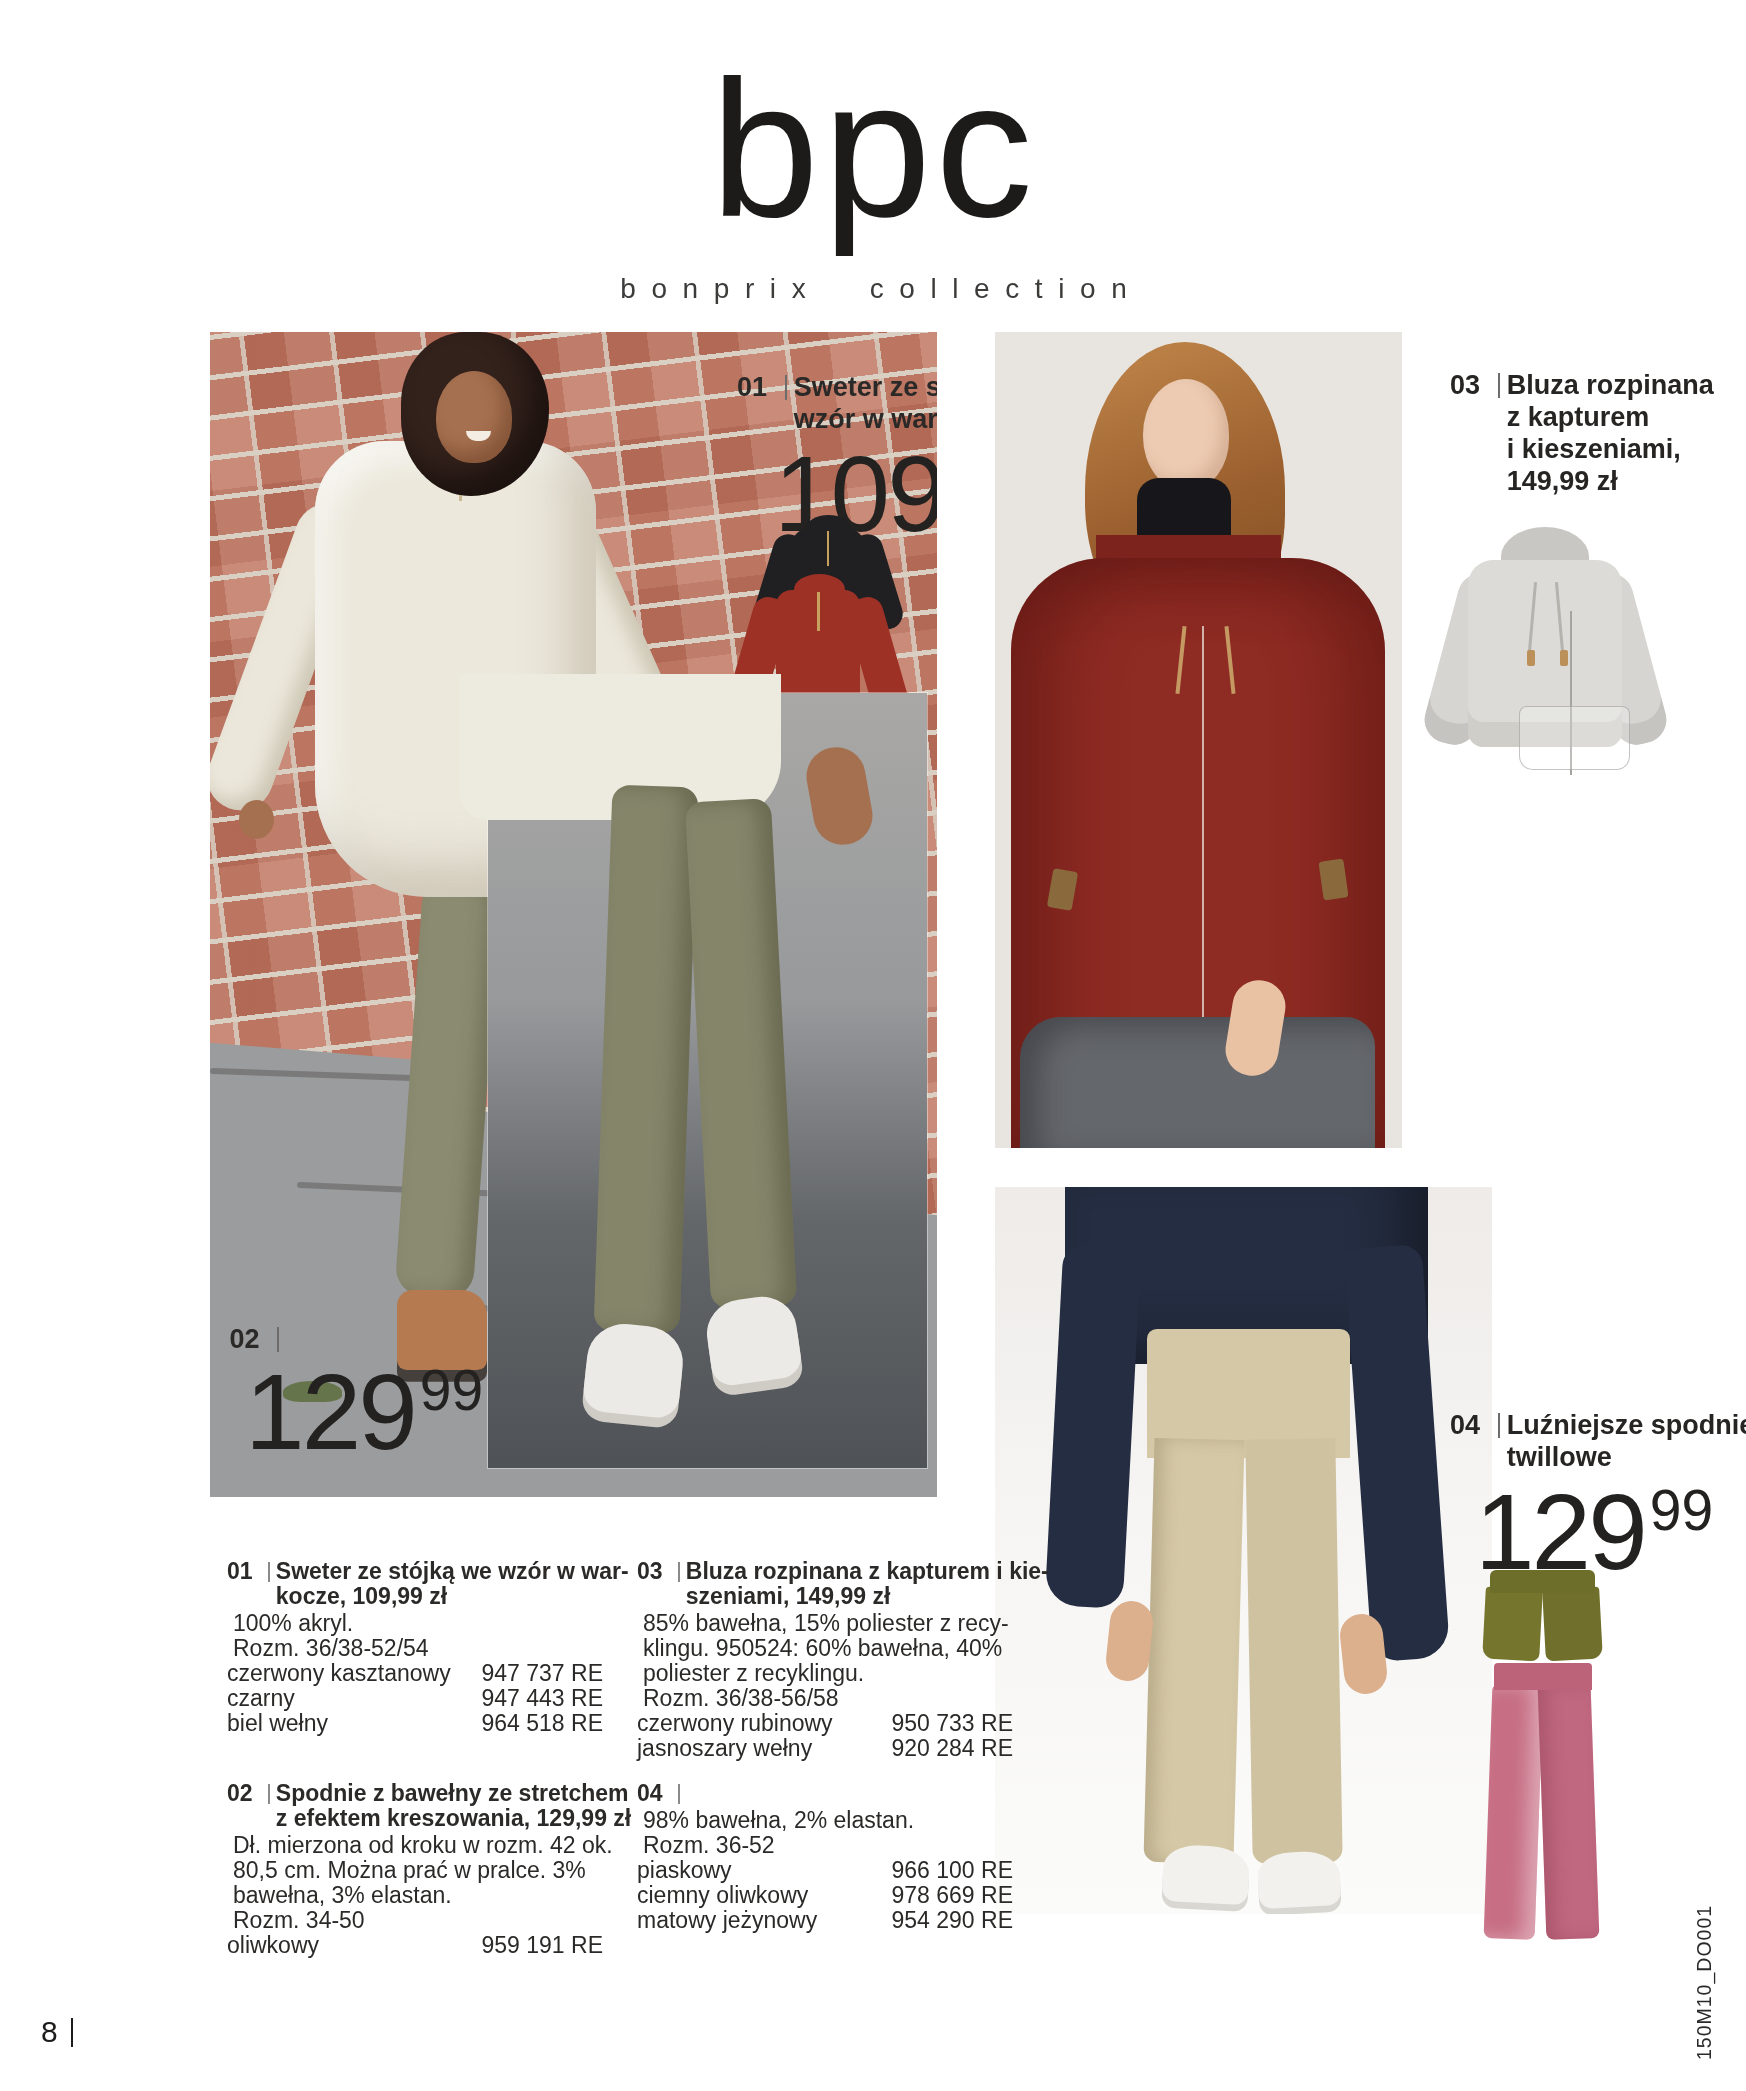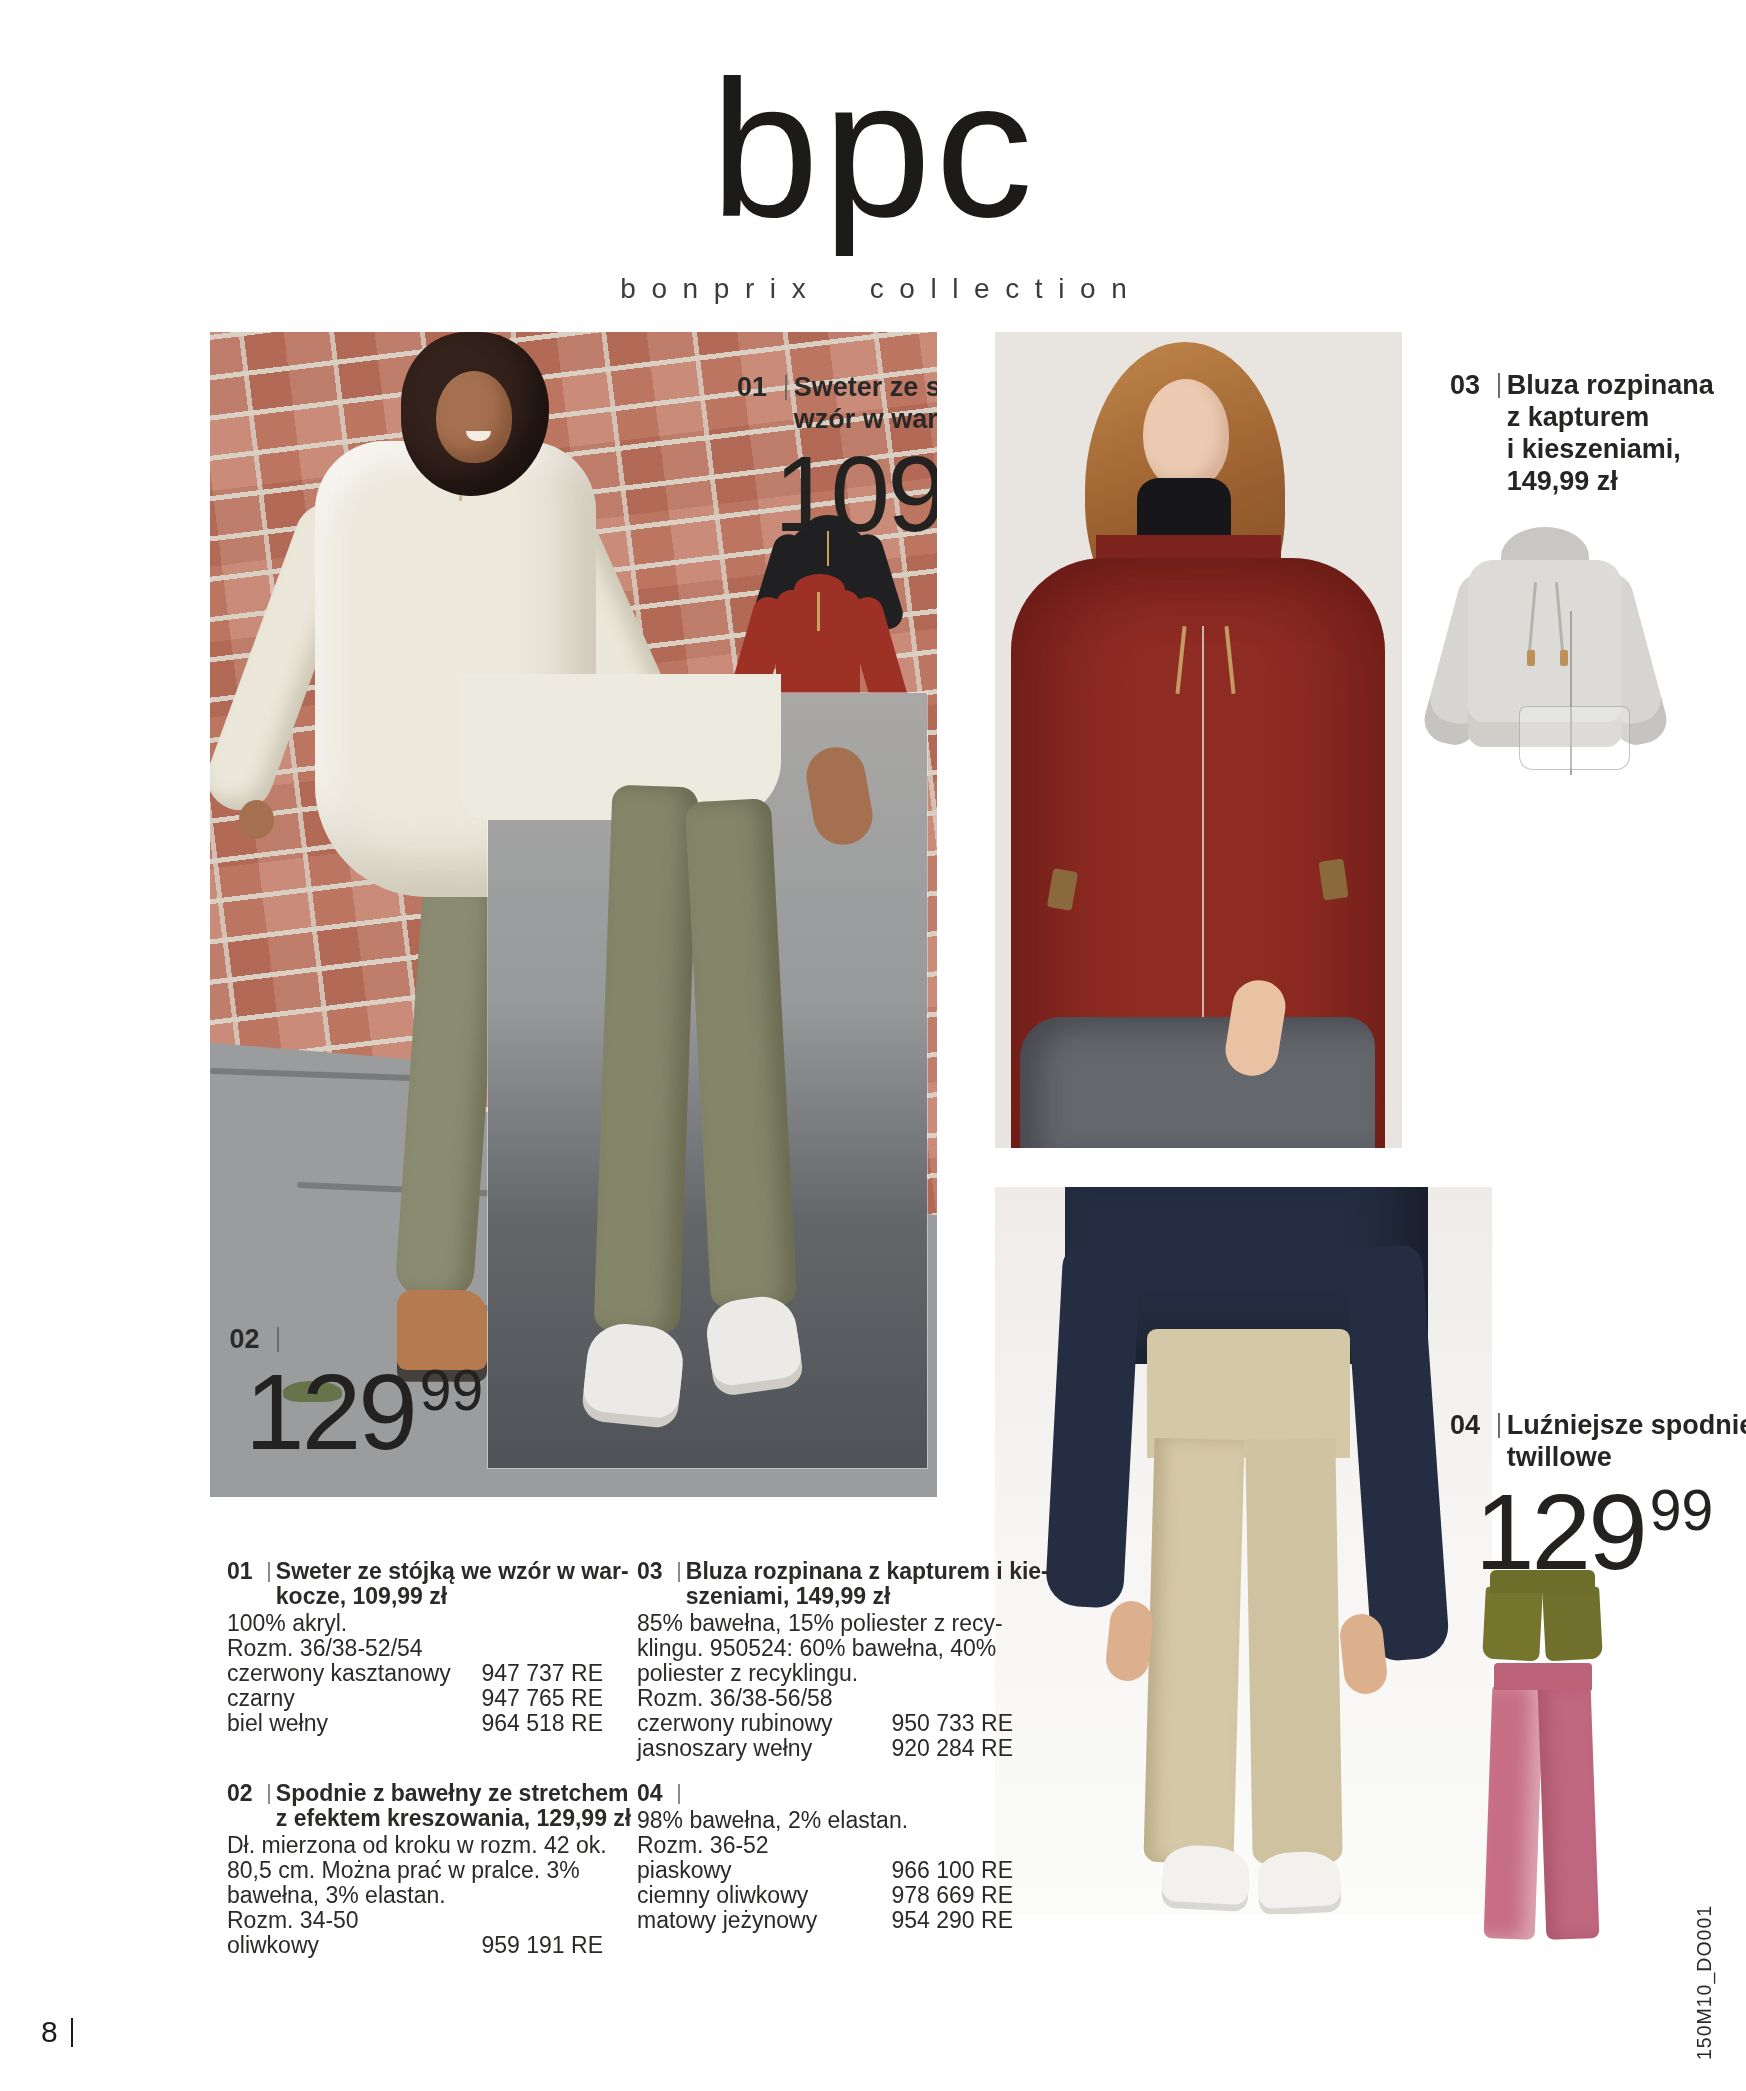--- a/index.html
+++ b/index.html
@@ -164,21 +164,21 @@
   #callout02 .price{margin:7.8px 0 0 15.6px;}
   #callout03{left:1450px;top:369px;width:293px;}
   #callout04{left:1450px;top:1409px;width:293px;}
   #callout04 .price{margin:9.8px 0 0 25px;}
   
   .detail{position:absolute;width:376px;font-size:23px;line-height:25px;color:#2b2a28;}
   .dhd{display:grid;grid-template-columns:35px 9.8px 1fr;column-gap:2px;margin-bottom:2px;}
   .dnum{font-weight:700;}
   .dbar{width:2px;height:20.5px;background:#8a8a88;justify-self:center;margin-top:2.9px;}
   .dt{display:block;font-weight:700;white-space:nowrap;}
-  .dl{white-space:nowrap;}
+  .dl{white-space:nowrap;margin-left:6px;}
   .vrow{display:flex;justify-content:space-between;white-space:nowrap;}
   #d01{left:227px;top:1559px;}
   #d02{left:227px;top:1781px;}
   #d03{left:637px;top:1559px;}
   #d04{left:637px;top:1781px;}
   
   #pagenum{position:absolute;left:41px;top:2015px;font-size:30px;color:#1d1c1b;display:flex;align-items:center;}
   #pagenum .pbar{display:inline-block;width:2px;height:29px;background:#1d1c1b;margin-left:13.7px;}
   #vcode{position:absolute;left:1693px;top:1826px;height:234px;width:25px;
     writing-mode:vertical-rl;transform:rotate(180deg);font-size:19.5px;letter-spacing:1px;color:#2a2a2a;text-align:left;}
@@ -358,21 +358,21 @@
     </span>
   </div>
   <div class="dl">100% akryl.</div>
   <div class="dl">Rozm. 36/38-52/54</div>
   <div class="vrow">
     <span>czerwony kasztanowy</span>
     <span>947 737 RE</span>
   </div>
   <div class="vrow">
     <span>czarny</span>
-    <span>947 765 RE</span>
+    <span>947 443 RE</span>
   </div>
   <div class="vrow">
     <span>biel wełny</span>
     <span>964 518 RE</span>
   </div>
 </div>
 
 <div class="detail" id="d02">
   <div class="dhd">
     <span class="dnum">02</span>

